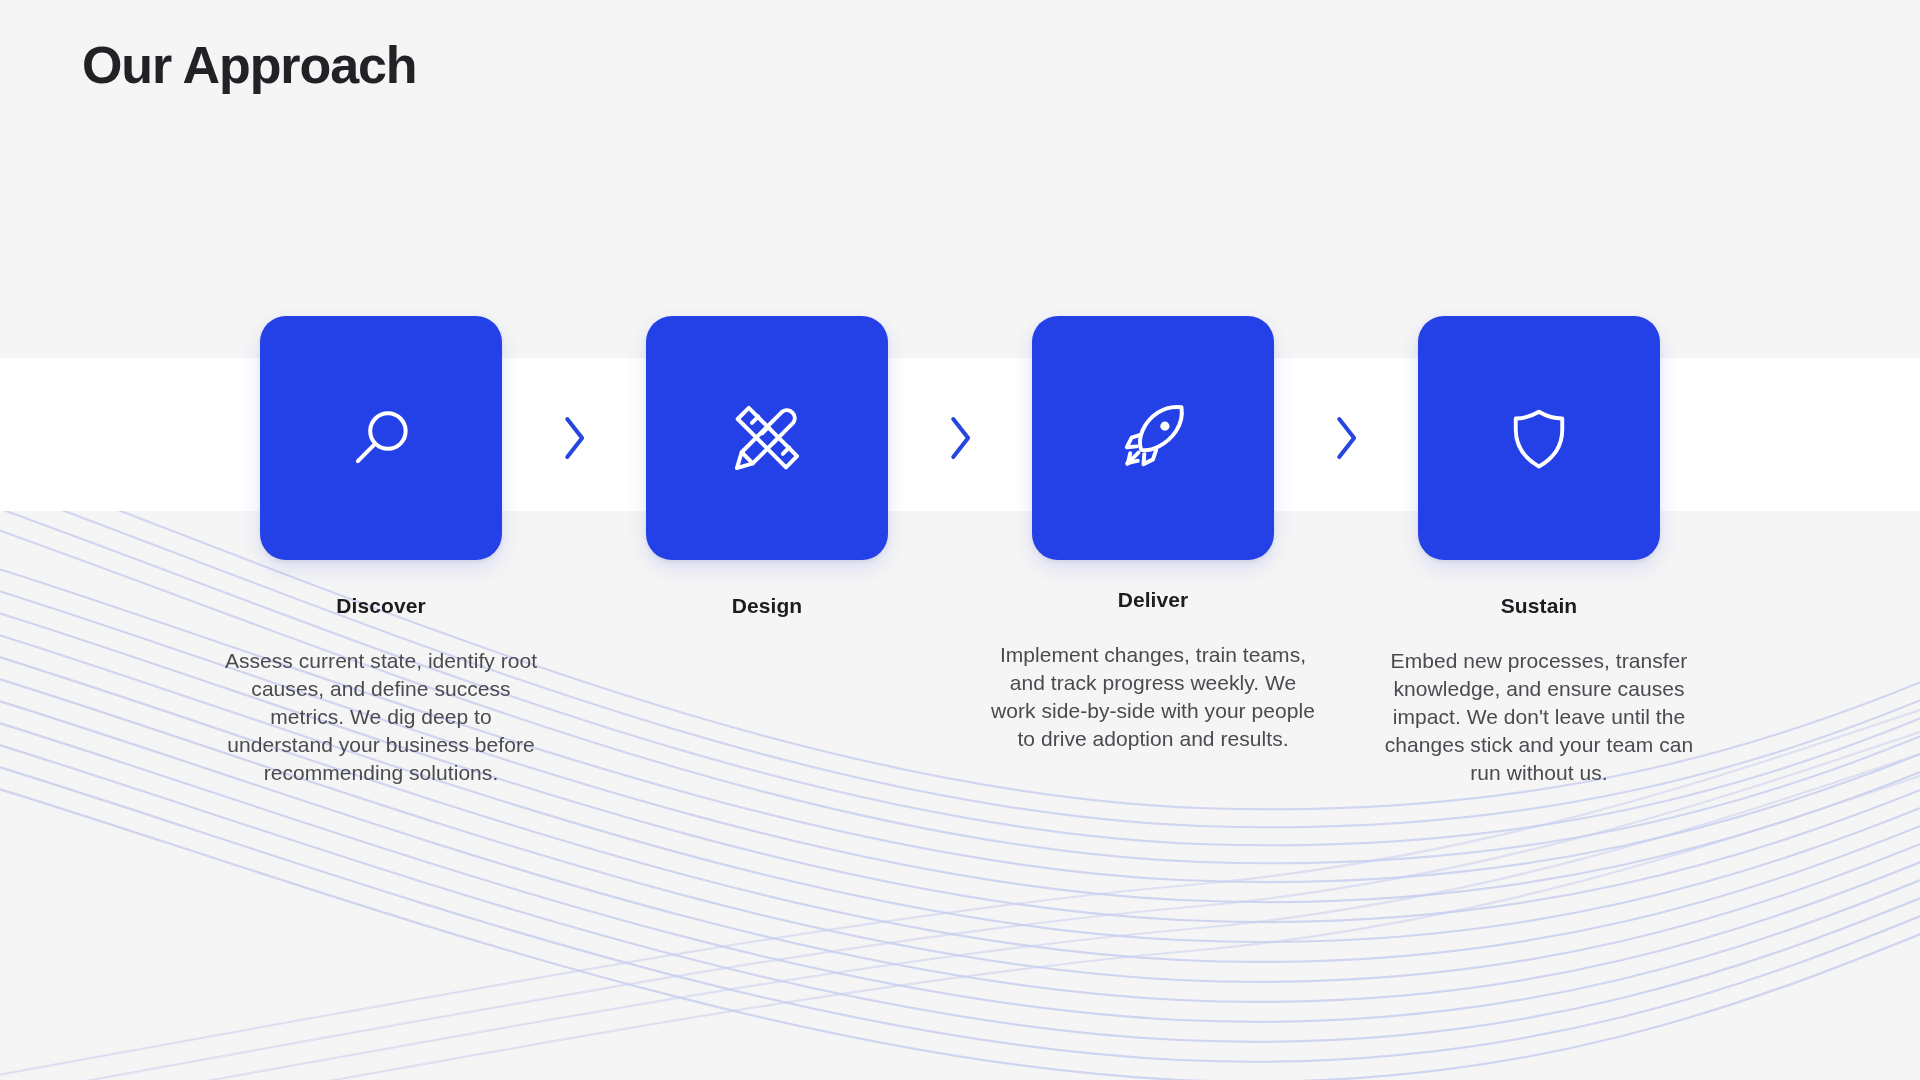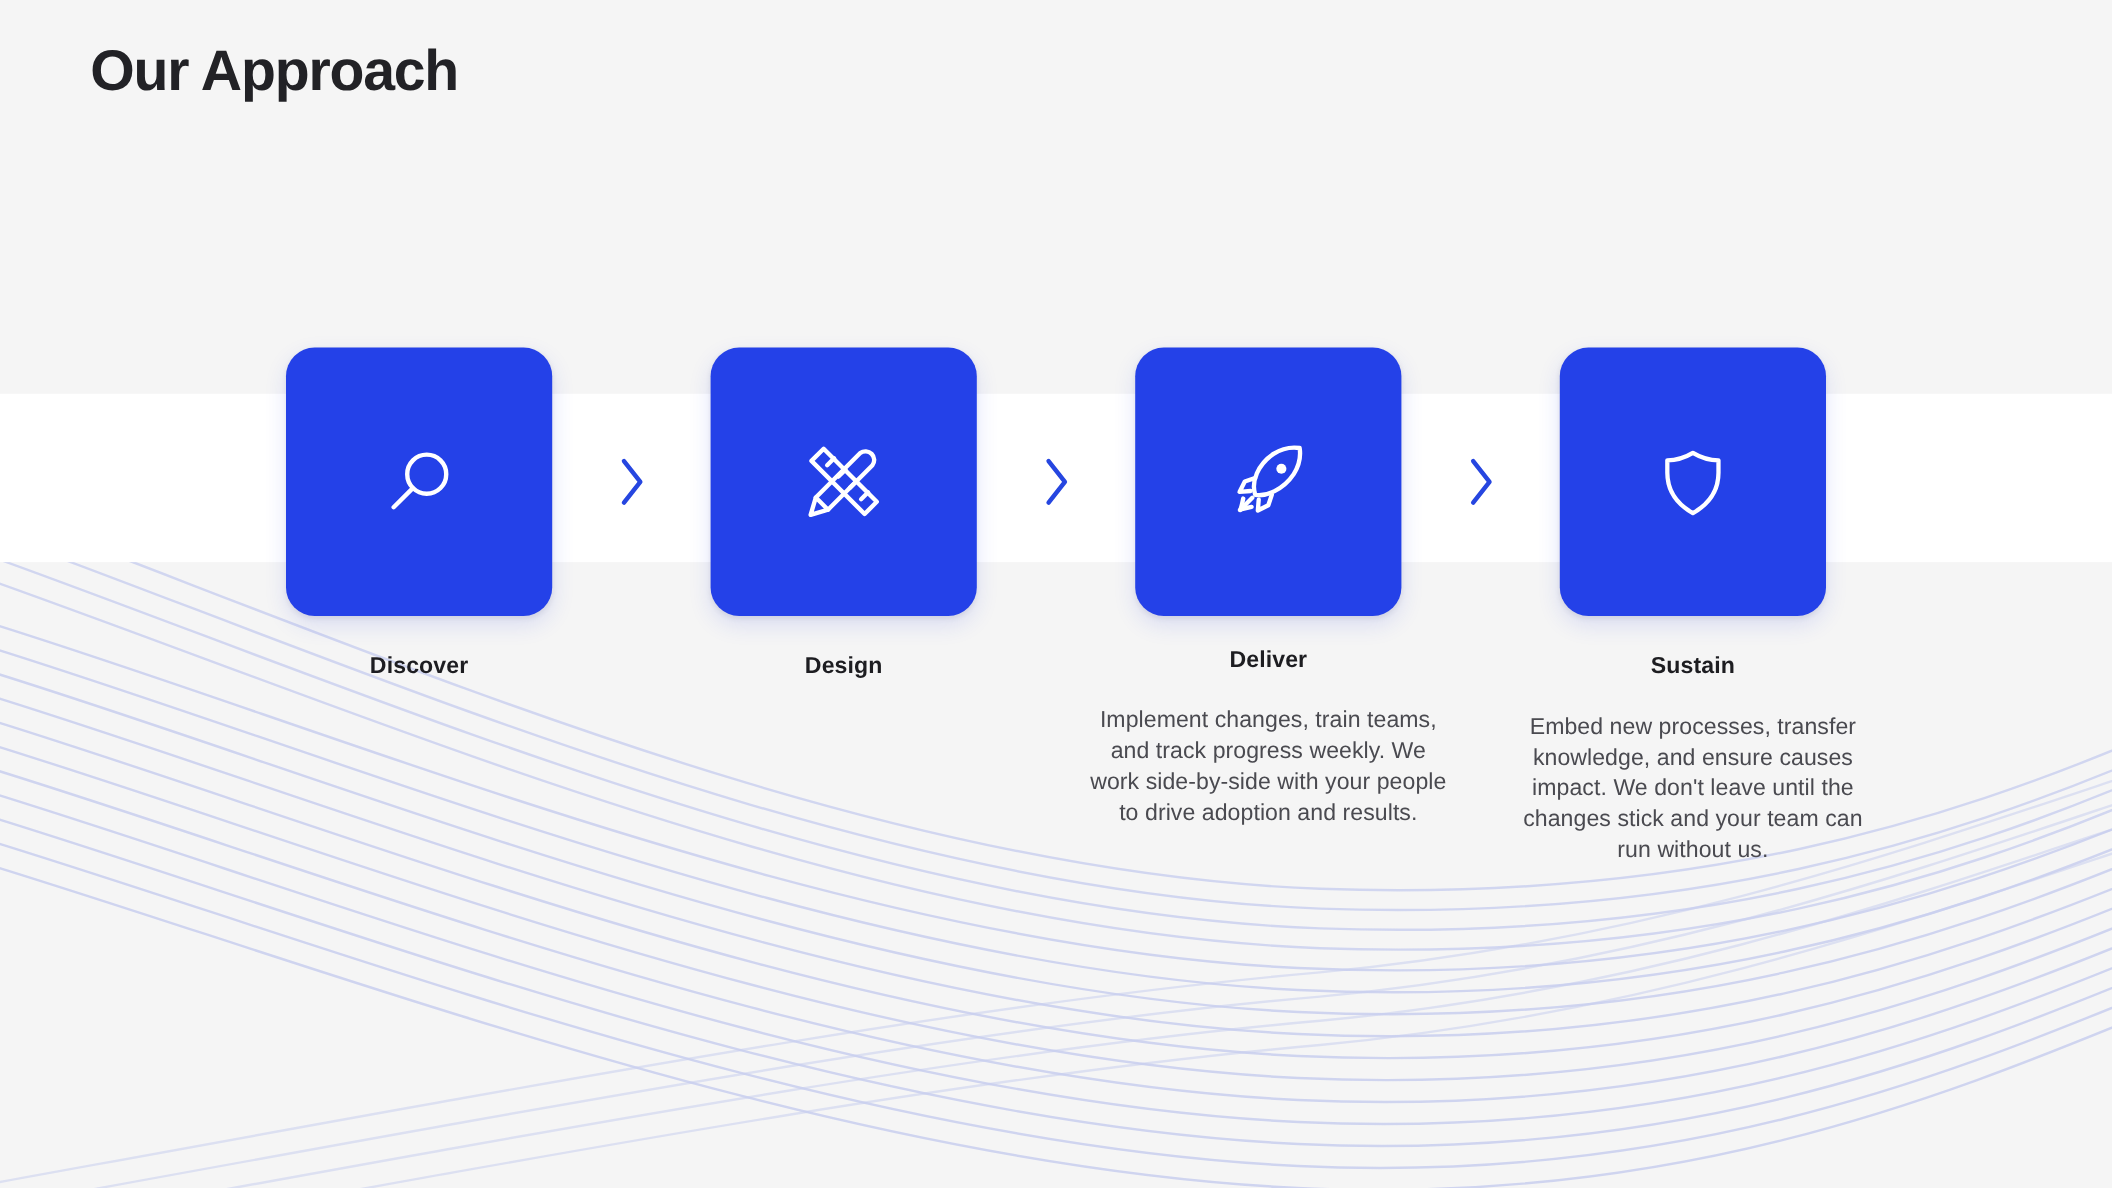--- a/index.html
+++ b/index.html
@@ -169,20 +169,21 @@
     <div class="step">
       <div class="icon-tile">
         <span>
           <svg width="74" height="74" viewBox="0 0 48 48" fill="none" stroke="#ffffff" stroke-width="2.6" stroke-linecap="round" stroke-linejoin="round">
             <circle cx="28.5" cy="19.5" r="11.5"></circle>
             <line x1="20.3" y1="27.7" x2="9" y2="39"></line>
           </svg>
         </span>
       </div>
       <div class="step-title">Discover</div>
+      <div class="step-desc">Assess current state, identify root causes, and define success metrics. We dig deep to understand your business before recommending solutions.</div>
     </div>
 
     <div class="connector">
       <span>
         <svg width="34" height="54" viewBox="0 0 24 40" fill="none" stroke="#2646e0" stroke-width="3" stroke-linecap="round" stroke-linejoin="round">
           <polyline points="7,6 18,20 7,34"></polyline>
         </svg>
       </span>
     </div>
 

